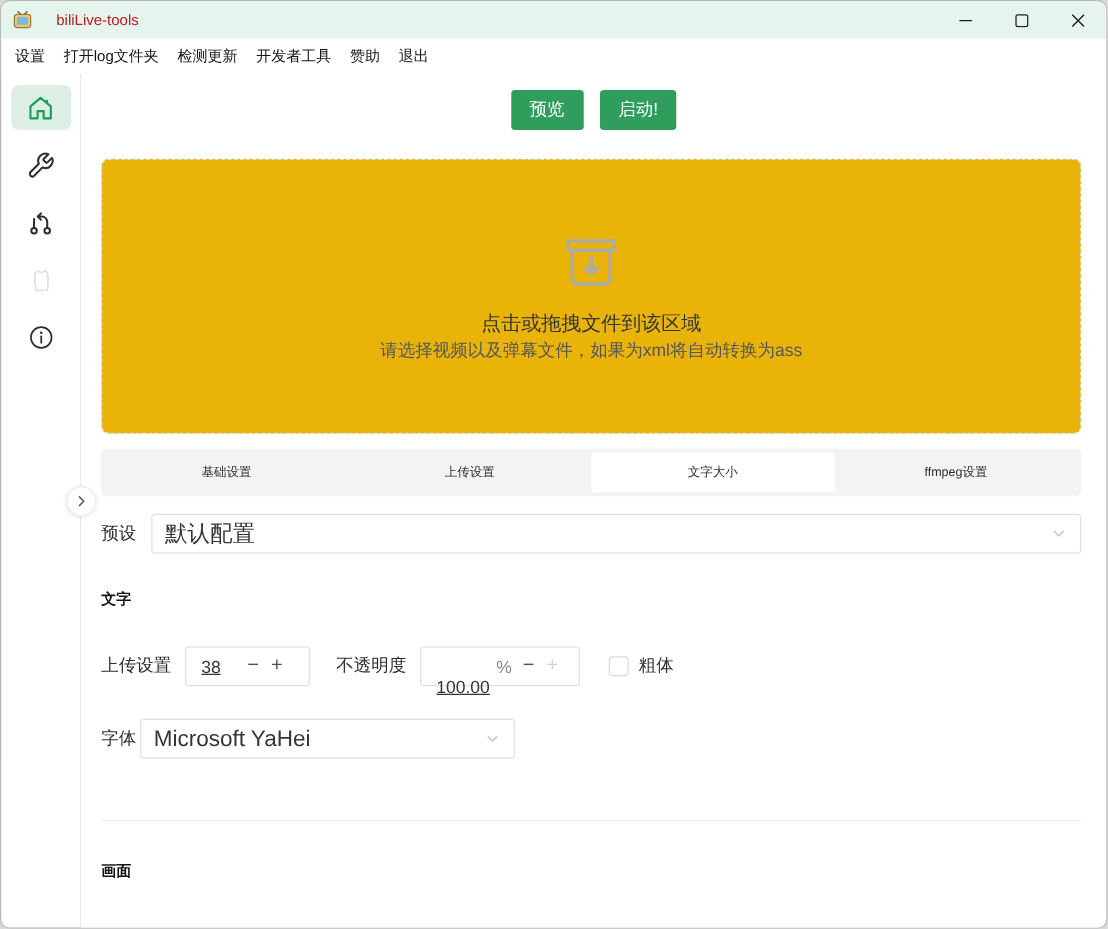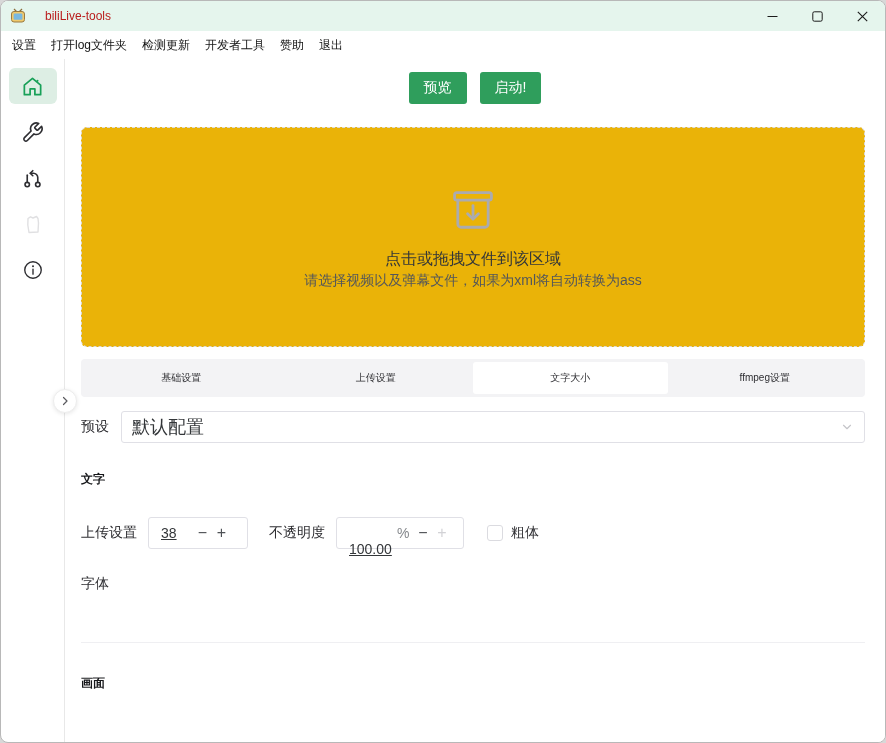--- a/index.html
+++ b/index.html
@@ -186,20 +186,26 @@
           <span class="unit">%</span>
           <span class="step">−</span>
           <span class="step disabled">+</span>
         </div>
         <span class="cb" style="margin-left:23px;"></span>
         <span class="lbl" style="margin-left:8px;text-align:center;">粗体</span>
       </div>
 
       <div class="row" style="margin-top:26px;">
         <span class="lbl" style="margin-right:3px;">字体</span>
+        <div class="select" style="width:300px;">
+          <span class="val">Microsoft YaHei</span>
+          <svg width="14" height="14" viewBox="0 0 24 24" fill="none" stroke="#c5c5c9" stroke-width="2" stroke-linecap="round" stroke-linejoin="round">
+              <path d="M6 9 L12 15 L18 9"></path>
+            </svg>
+        </div>
       </div>
 
       <div class="divider"></div>
 
       <div class="section-h" style="margin-top:26px;">画面</div>
 
     </div>
   </div>
 </div>
 

